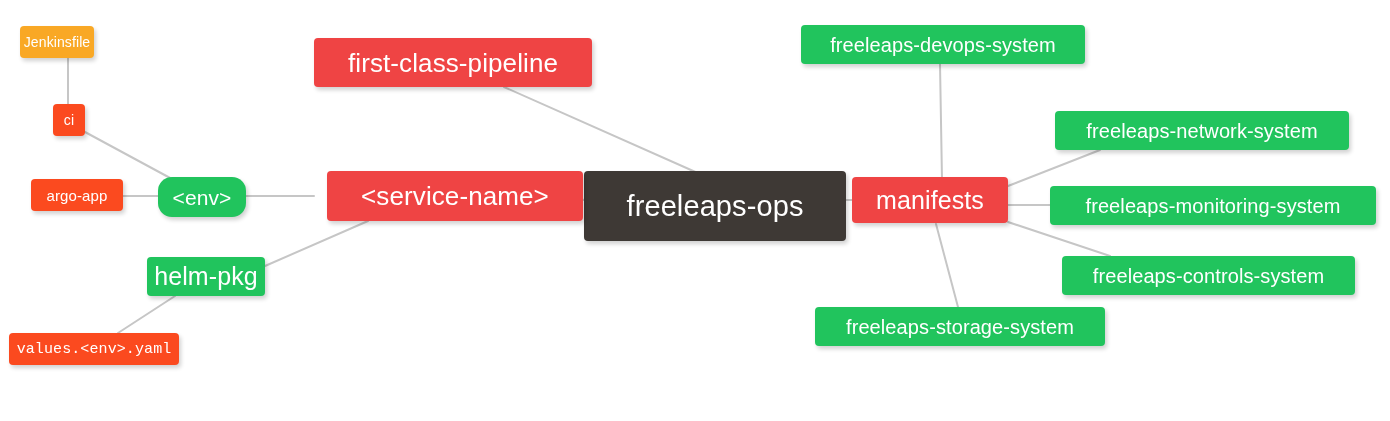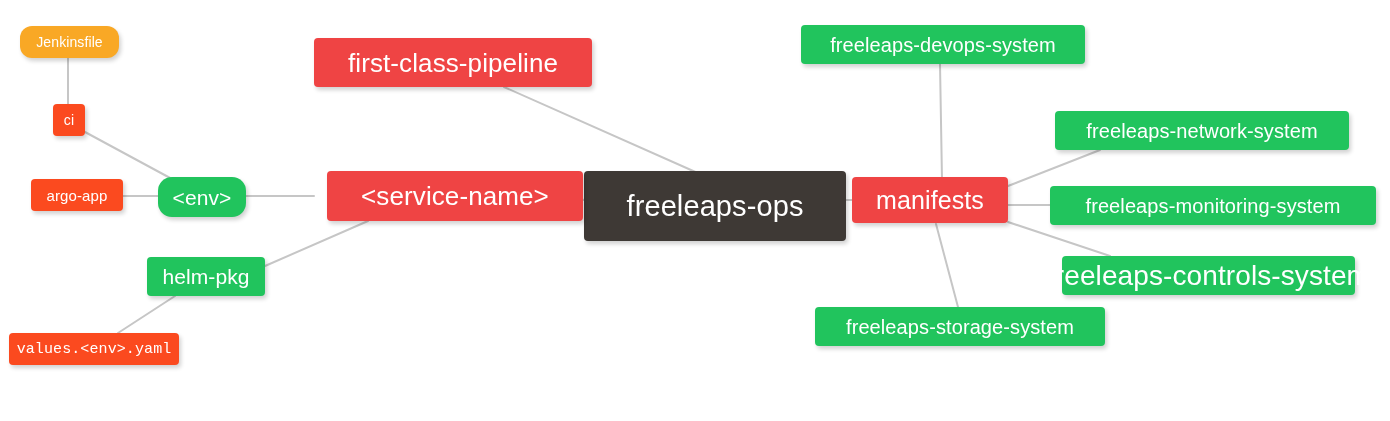--- a/index.html
+++ b/index.html
@@ -72,44 +72,44 @@
       </div>
       <div class="node n-blue" style="left: 314px; top: 38px; width: 278px; height: 49px; font-size: 26px;">
         <span>first-class-pipeline</span>
       </div>
       <div class="node n-blue" style="left: 852px; top: 177px; width: 156px; height: 46px; font-size: 25px;">
         <span>manifests</span>
       </div>
       <div class="node n-green" style="left: 158px; top: 177px; width: 88px; height: 40px; font-size: 21px; border-radius: 14px;">
         <span>&lt;env&gt;</span>
       </div>
-      <div class="node n-green" style="left: 147px; top: 257px; width: 118px; height: 39px; font-size: 21px;">
+      <div class="node n-green" style="left: 147px; top: 257px; width: 118px; height: 39px; font-size: 25px;">
         <span>helm-pkg</span>
       </div>
-      <div class="node n-orange" style="left: 20px; top: 26px; width: 99px; height: 32px; font-size: 14px; border-radius: 12px;">
+      <div class="node n-orange" style="left: 20px; top: 26px; width: 74px; height: 32px; font-size: 14px;">
         <span>Jenkinsfile</span>
       </div>
       <div class="node n-red" style="left: 53px; top: 104px; width: 32px; height: 32px; font-size: 14px;">
         <span>ci</span>
       </div>
       <div class="node n-red" style="left: 31px; top: 179px; width: 92px; height: 32px; font-size: 15px;">
         <span>argo-app</span>
       </div>
       <div class="node n-red" style="left: 9px; top: 333px; width: 170px; height: 32px; font-size: 15px; font-family: Liberation Mono, monospace;">
         <span>values.&lt;env&gt;.yaml</span>
       </div>
       <div class="node n-green" style="left: 801px; top: 25px; width: 284px; height: 39px; font-size: 20px;">
         <span>freeleaps-devops-system</span>
       </div>
       <div class="node n-green" style="left: 1055px; top: 111px; width: 294px; height: 39px; font-size: 20px;">
         <span>freeleaps-network-system</span>
       </div>
       <div class="node n-green" style="left: 1050px; top: 186px; width: 326px; height: 39px; font-size: 20px;">
         <span>freeleaps-monitoring-system</span>
       </div>
-      <div class="node n-green" style="left: 1062px; top: 256px; width: 293px; height: 39px; font-size: 28px;">
+      <div class="node n-green" style="left: 1062px; top: 256px; width: 293px; height: 39px; font-size: 20px;">
         <span>freeleaps-controls-system</span>
       </div>
       <div class="node n-green" style="left: 815px; top: 307px; width: 290px; height: 39px; font-size: 20px; text-align: center;">
         <span>freeleaps-storage-system</span>
       </div>
     </div>
 </div>
 
 </body></html>

